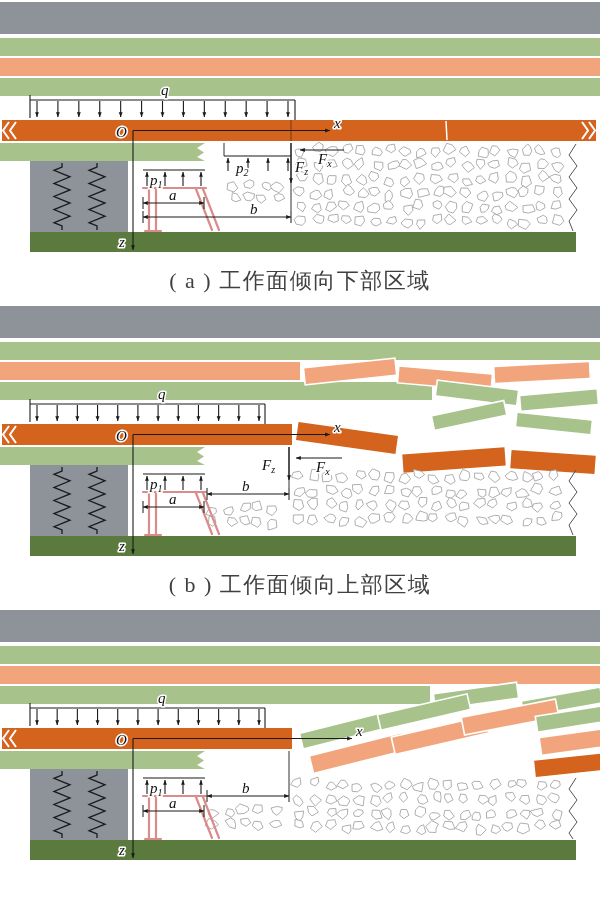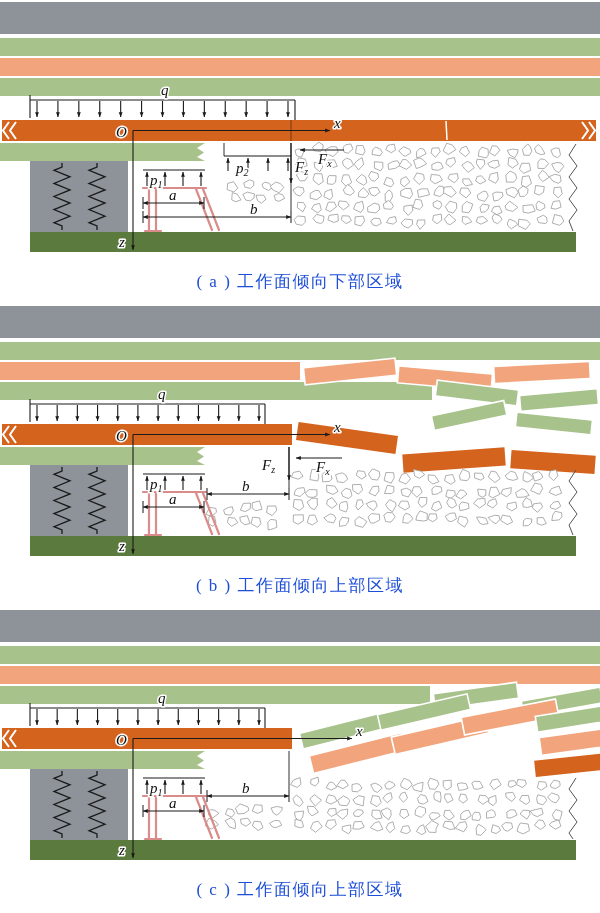--- a/index.html
+++ b/index.html
@@ -1,21 +1,21 @@
 <!DOCTYPE html>
 <html style="--gray: #8d9399; --green: #a8c28c; --salmon: #f2a57c; --orange: #d4631d; --dark_green: #5b7a3d; --support_pink: #d98c8a; --stone_outline: #9a9a9a; --ink: #1a1a1a;"><head>
 <meta charset="utf-8">
 <style>
   html,body{margin:0;padding:0;background:#fff;}
   body{width:600px;font-family:"Liberation Serif",serif;}
   .figure{width:600px;}
   .panel{width:600px;}
   svg{display:block;}
   .caption{height:46px;display:flex;align-items:center;justify-content:center;
-           font-size:17px;color:#1d4ed8;letter-spacing:1.5px;font-family:"Liberation Serif",serif;}
+           font-size:22px;color:#404040;letter-spacing:1.5px;font-family:"Liberation Serif",serif;}
   .f-gray{fill:var(--gray)} .f-green{fill:var(--green)} .f-salmon{fill:var(--salmon)}
   .f-orange{fill:var(--orange)} .f-dgreen{fill:var(--dark_green)}
   .blk{stroke:#fff;stroke-width:1.6}
   .ln{stroke:var(--ink);stroke-width:1.1;fill:none}
   .lnt{stroke:var(--ink);stroke-width:0.9;fill:none}
   .cut{stroke:#555;stroke-width:1;fill:none}
   .cutw{stroke:#fff;stroke-width:2;fill:none}
   .crack{stroke:#fff;stroke-width:1.5}
   .sup line{stroke:var(--support_pink);stroke-width:2.2;stroke-linecap:round}
   .lbl{font-family:"Liberation Serif",serif;font-style:italic;font-size:15px;fill:#111;
@@ -713,16 +713,15 @@
           <line x1="289" y1="182" x2="289" y2="194" stroke="#1a1a1a" stroke-width="1"></line>
         </g>
       <text class="lbl" x="158" y="95">q</text>
       <text class="lbl" x="116" y="137">O</text>
       <text class="lbl" x="356" y="128">x</text>
       <text class="lbl" x="119" y="247">z</text>
       <text class="lbl" x="150" y="185"><tspan>p</tspan><tspan class="sub" dy="3">1</tspan></text>
       <text class="lbl" x="169" y="200">a</text>
       <text class="lbl" x="242" y="185">b</text>
     </svg>
-    <div class="caption">( c ) 工作面倾向上部区域</div>
   </section>
 
 </div>
 
 </body></html>

